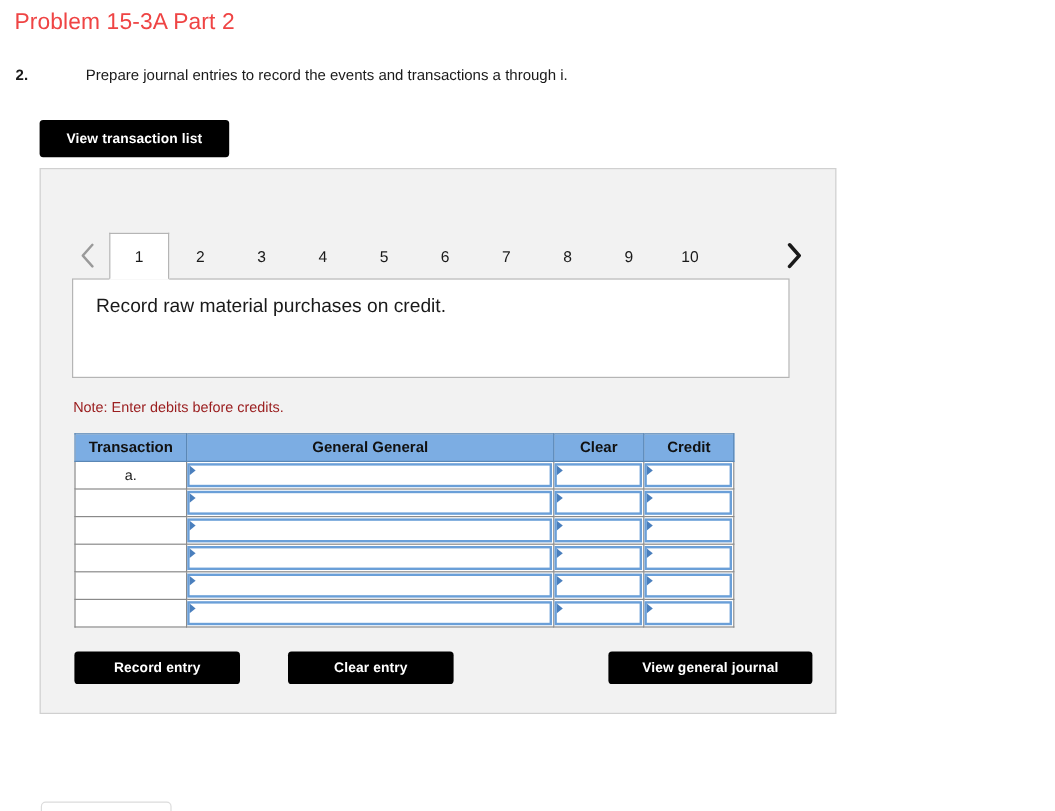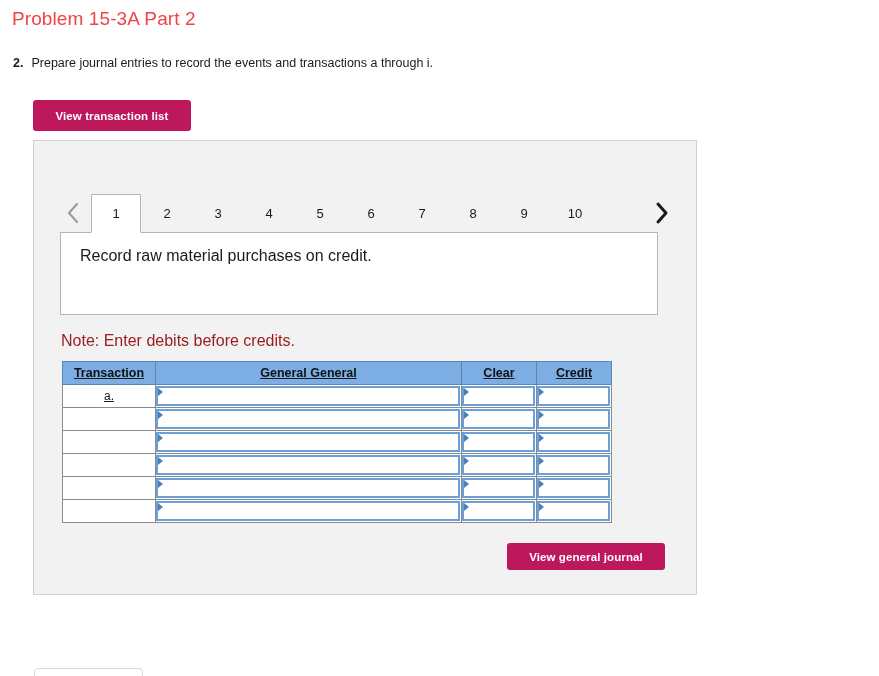--- a/index.html
+++ b/index.html
@@ -34,28 +34,28 @@
     top: 56px;
     display: flex;
     align-items: baseline;
     font-size: 12.5px;
     color: #1a1a1a;
   }
   .prompt-num {
     font-weight: bold;
     margin-right: 8px;
   }
-  .prompt-text { font-weight: 400; }
+  .prompt-text { font-weight: 400; margin-left: 40px; }
 
   
   .btn {
     display: inline-flex;
     align-items: center;
     justify-content: center;
-    background: #be185d;
+    background: #000000;
     color: #ffffff;
     font-size: 11.5px;
     font-weight: bold;
     border: none;
     border-radius: 3px;
     cursor: pointer;
     font-family: "Liberation Sans", sans-serif;
     letter-spacing: 0.1px;
     padding: 0 10px;
     box-sizing: border-box;
@@ -160,35 +160,34 @@
     left: 19px;
     top: 14px;
     font-size: 16px;
     color: #1a1a1a;
   }
 
   .note {
     position: absolute;
     left: 27px;
     top: 191px;
-    font-size: 16px;
+    font-size: 12px;
     color: #9b1f20;
     font-weight: 400;
   }
 
   
   .jtable {
     position: absolute;
     left: 28px;
     top: 220px;
     width: 549px;
     border-collapse: collapse;
     table-layout: fixed;
     background: #ffffff;
-    text-decoration: underline;
   }
   .jtable th {
     background: #7cade3;
     border: 1px solid #5a87b5;
     height: 22px;
     font-size: 12.5px;
     font-weight: bold;
     color: #111111;
     padding: 0;
     text-align: center;
@@ -245,21 +244,21 @@
     position: absolute;
     left: 206px;
     top: 402px;
     width: 138px;
     height: 27px;
   }
   #view-general-journal {
     position: absolute;
     left: 473px;
     top: 402px;
-    width: 158px;
+    width: 170px;
     height: 27px;
   }
 
   
   .bottom-stub {
     position: absolute;
     left: 34px;
     top: 668px;
     width: 109px;
     height: 24px;
@@ -402,18 +401,20 @@
           <td class="inputcell">
             <div class="cell-input"></div>
           </td>
           <td class="inputcell">
             <div class="cell-input"></div>
           </td>
         </tr>
       </tbody>
   </table>
 
-
+  <button class="btn" id="record-entry">Record entry</button>
+
+  <button class="btn" id="clear-entry">Clear entry</button>
 
   <button class="btn" id="view-general-journal">View general journal</button>
 </div>
 
 <div class="bottom-stub"></div>
 
 </body></html>

